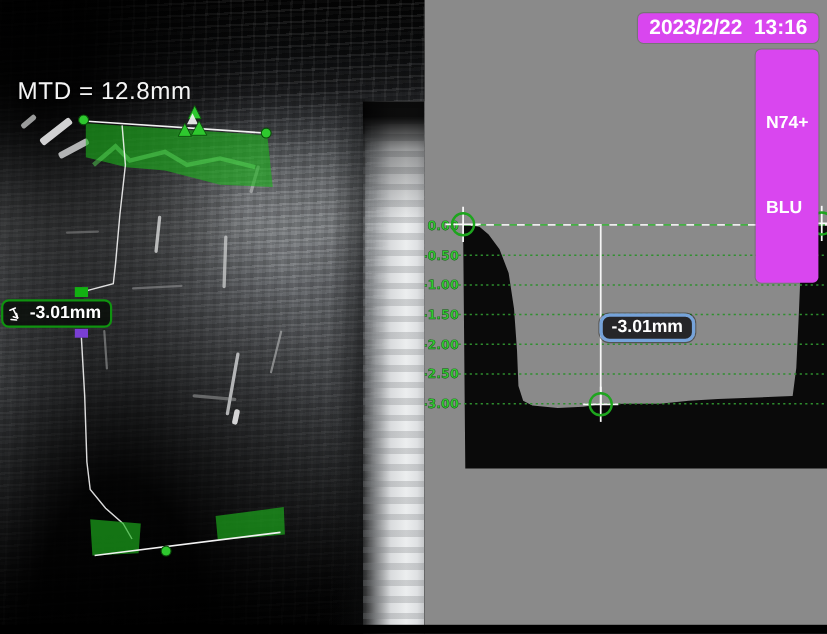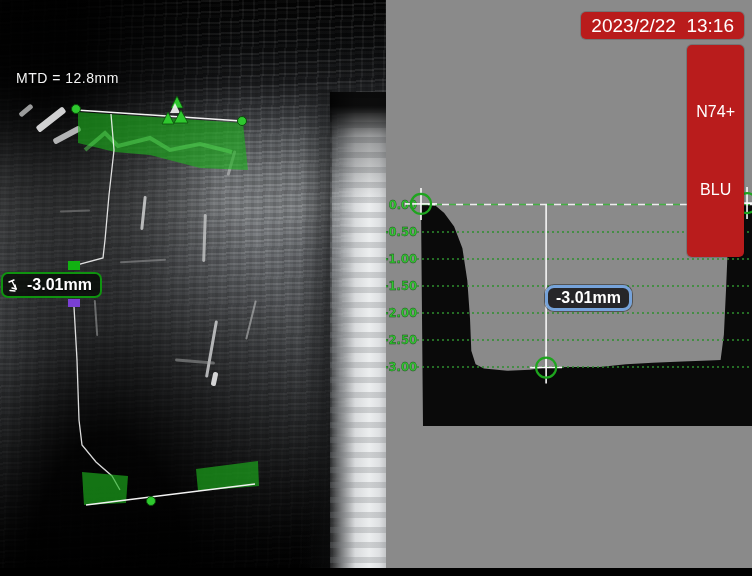--- a/index.html
+++ b/index.html
@@ -18,35 +18,35 @@
   }
   .band-shadow{position:absolute;left:300px;top:90px;width:32px;height:486px;
     background:linear-gradient(90deg, rgba(10,11,12,0) 0%, rgba(15,16,17,.55) 100%);}
   .bright-band{position:absolute;left:330px;top:92px;width:56px;height:484px;
     background-image:
       linear-gradient(180deg, rgba(0,0,0,.95) 0 14px, rgba(0,0,0,.35) 44px, rgba(0,0,0,0) 110px),
       repeating-linear-gradient(180deg, rgba(120,123,126,.28) 0 6px, rgba(255,255,255,0) 6px 15px),
       linear-gradient(90deg, rgba(190,193,196,.15) 0%, rgba(200,203,206,.6) 20%, #d9dbdd 45%, #eceeef 70%, #dfe1e3 88%, #c4c6c8 100%);}
   .sc{position:absolute;border-radius:2px;}
 
-  #mtd-label{position:absolute;left:16px;top:70px;color:#f4f4f4;font-size:14px;
+  #mtd-label{position:absolute;left:16px;top:70px;color:#f4f4f4;font-size:22px;
     letter-spacing:.5px;text-shadow:0 1px 2px rgba(0,0,0,.9);}
 
   #depth-label-left{position:absolute;left:1px;top:272px;display:flex;align-items:center;gap:4px;
     padding:2px 8px 2px 5px;border:2px solid #0f930f;border-radius:7px;
     background:rgba(8,12,8,.8);color:#fff;font-size:16px;font-weight:bold;
     text-shadow:0 1px 1px rgba(0,0,0,.8);}
 
   #overlay-svg{position:absolute;left:0;top:0;}
 
   
   #right-panel{position:absolute;left:386px;top:0;width:366px;height:576px;background:#8a8a8a;overflow:hidden;}
 
-  .badge{position:absolute;background:#b91c1c;border-radius:5px;color:#fff;font-weight:normal;
-    white-space:pre;box-shadow:0 0 0 1px rgba(0,0,0,.15);text-align:center;}
+  .badge{position:absolute;background:#d946ef;border-radius:5px;color:#fff;font-weight:bold;
+    white-space:pre;box-shadow:0 0 0 1px rgba(0,0,0,.15);}
   #datetime-badge{right:8px;top:12px;font-size:19px;line-height:27px;padding:0 10px;}
   #probe-badge{right:8px;top:45px;font-size:16px;line-height:26px;padding:2px 9px;}
 
   #chart-measure-label{position:absolute;left:159px;top:285px;padding:1px 8px;
     border:3px solid #76a3da;border-radius:9px;background:rgba(24,24,27,.88);
     color:#fff;font-size:16px;font-weight:bold;box-shadow:0 0 0 1px rgba(0,0,0,.4);}
 
   #bottom-bar{position:absolute;left:0;top:568px;width:752px;height:8px;background:#000;}
 </style>
 </head>

